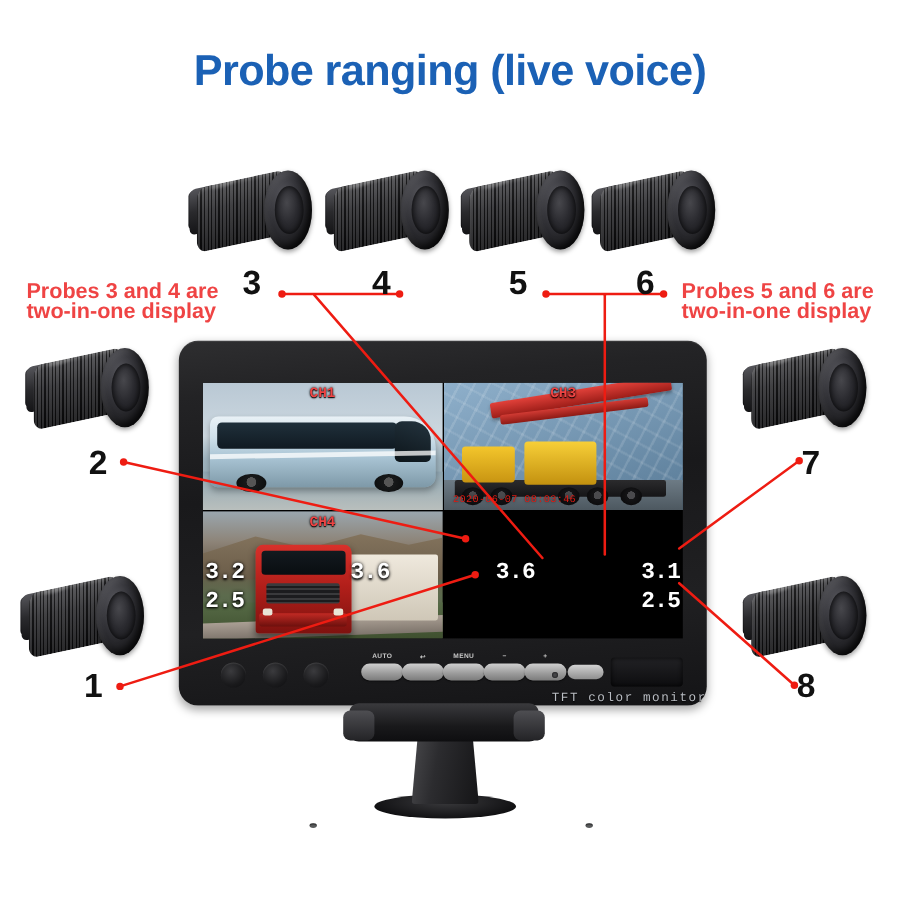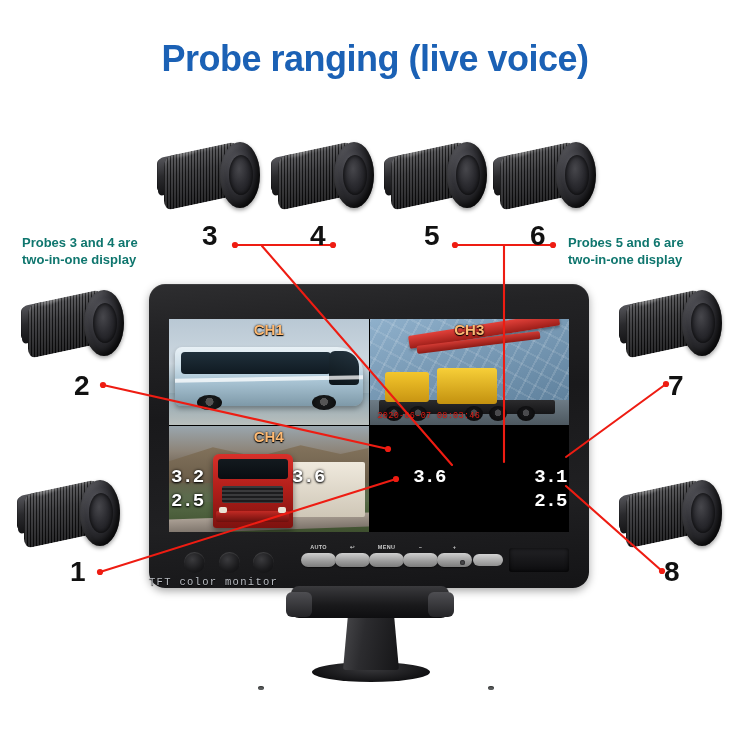--- a/index.html
+++ b/index.html
@@ -11,21 +11,21 @@
   
   .title{
     position:absolute;left:0;top:38px;width:750px;text-align:center;
     font-family:"Liberation Sans", sans-serif;
     font-size:36px;font-weight:bold;color:#1b61b5;letter-spacing:-0.5px;
     white-space:nowrap;
   }
 
   
   .sidenote{
-    position:absolute;font-size:13px;font-weight:bold;color:#0f766e;
+    position:absolute;font-size:18px;font-weight:bold;color:#ef4444;
     line-height:17px;white-space:nowrap;
   }
   .sidenote.left{left:22px;top:234px;}
   .sidenote.right{left:568px;top:234px;}
 
   
   .probe{position:absolute;width:104px;height:74px;}
   .probe .body{
     position:absolute;left:6px;top:9px;width:74px;height:54px;
     border-radius:8px/10px;
@@ -95,38 +95,38 @@
   
   #monitor{position:absolute;left:149px;top:284px;width:440px;height:304px;}
 
   .bezel{
     position:absolute;left:0;top:0;width:440px;height:304px;
     border-radius:16px;
     background:linear-gradient(175deg,#2e2e30 0%,#232325 14%,#19191b 40%,#202022 72%,#141416 100%);
     box-shadow:0 3px 8px rgba(0,0,0,.35), inset 0 1px 0 rgba(255,255,255,.08);
   }
   .brandtext{
-    position:absolute;left:0;top:292px;width:440px;text-align:left;
+    position:absolute;left:0;top:292px;width:440px;text-align:right;
     font-family:"Liberation Mono","DejaVu Sans Mono",monospace;
     font-size:10.5px;letter-spacing:1.3px;color:#b9bcc2;
     text-shadow:0 1px 1px #000;
   }
 
   
   #screen{
     position:absolute;left:20px;top:35px;width:400px;height:213px;
     overflow:hidden;background:#000;
     display:grid;grid-template-columns:1fr 1fr;grid-template-rows:1fr 1fr;
     gap:1px;
   }
   .quad{position:relative;overflow:hidden;}
   .chlabel{
     position:absolute;left:50%;top:2px;transform:translateX(-50%);
-    color:#fdba74;font-size:15px;font-weight:bold;
-    font-family:Liberation Sans, sans-serif;
+    color:#ef4444;font-size:12px;font-weight:bold;
+    font-family:Liberation Mono, monospace;
     text-shadow:0 0 2px #000,0 1px 1px #000;z-index:6;
   }
 
   
   .ch1bg{position:absolute;inset:0;
     background:linear-gradient(180deg,#b9c8d4 0%,#cdd8e0 42%,#9fb4bf 60%,#8ea4ae 100%);}
   .ch1-lake{position:absolute;left:0;bottom:0;width:100%;height:30%;
     background:linear-gradient(180deg,#8fa6b2,#b9bfbd);}
   .bus{position:absolute;left:3%;top:26%;width:94%;height:56%;
     border-radius:7px 26px 9px 6px;

